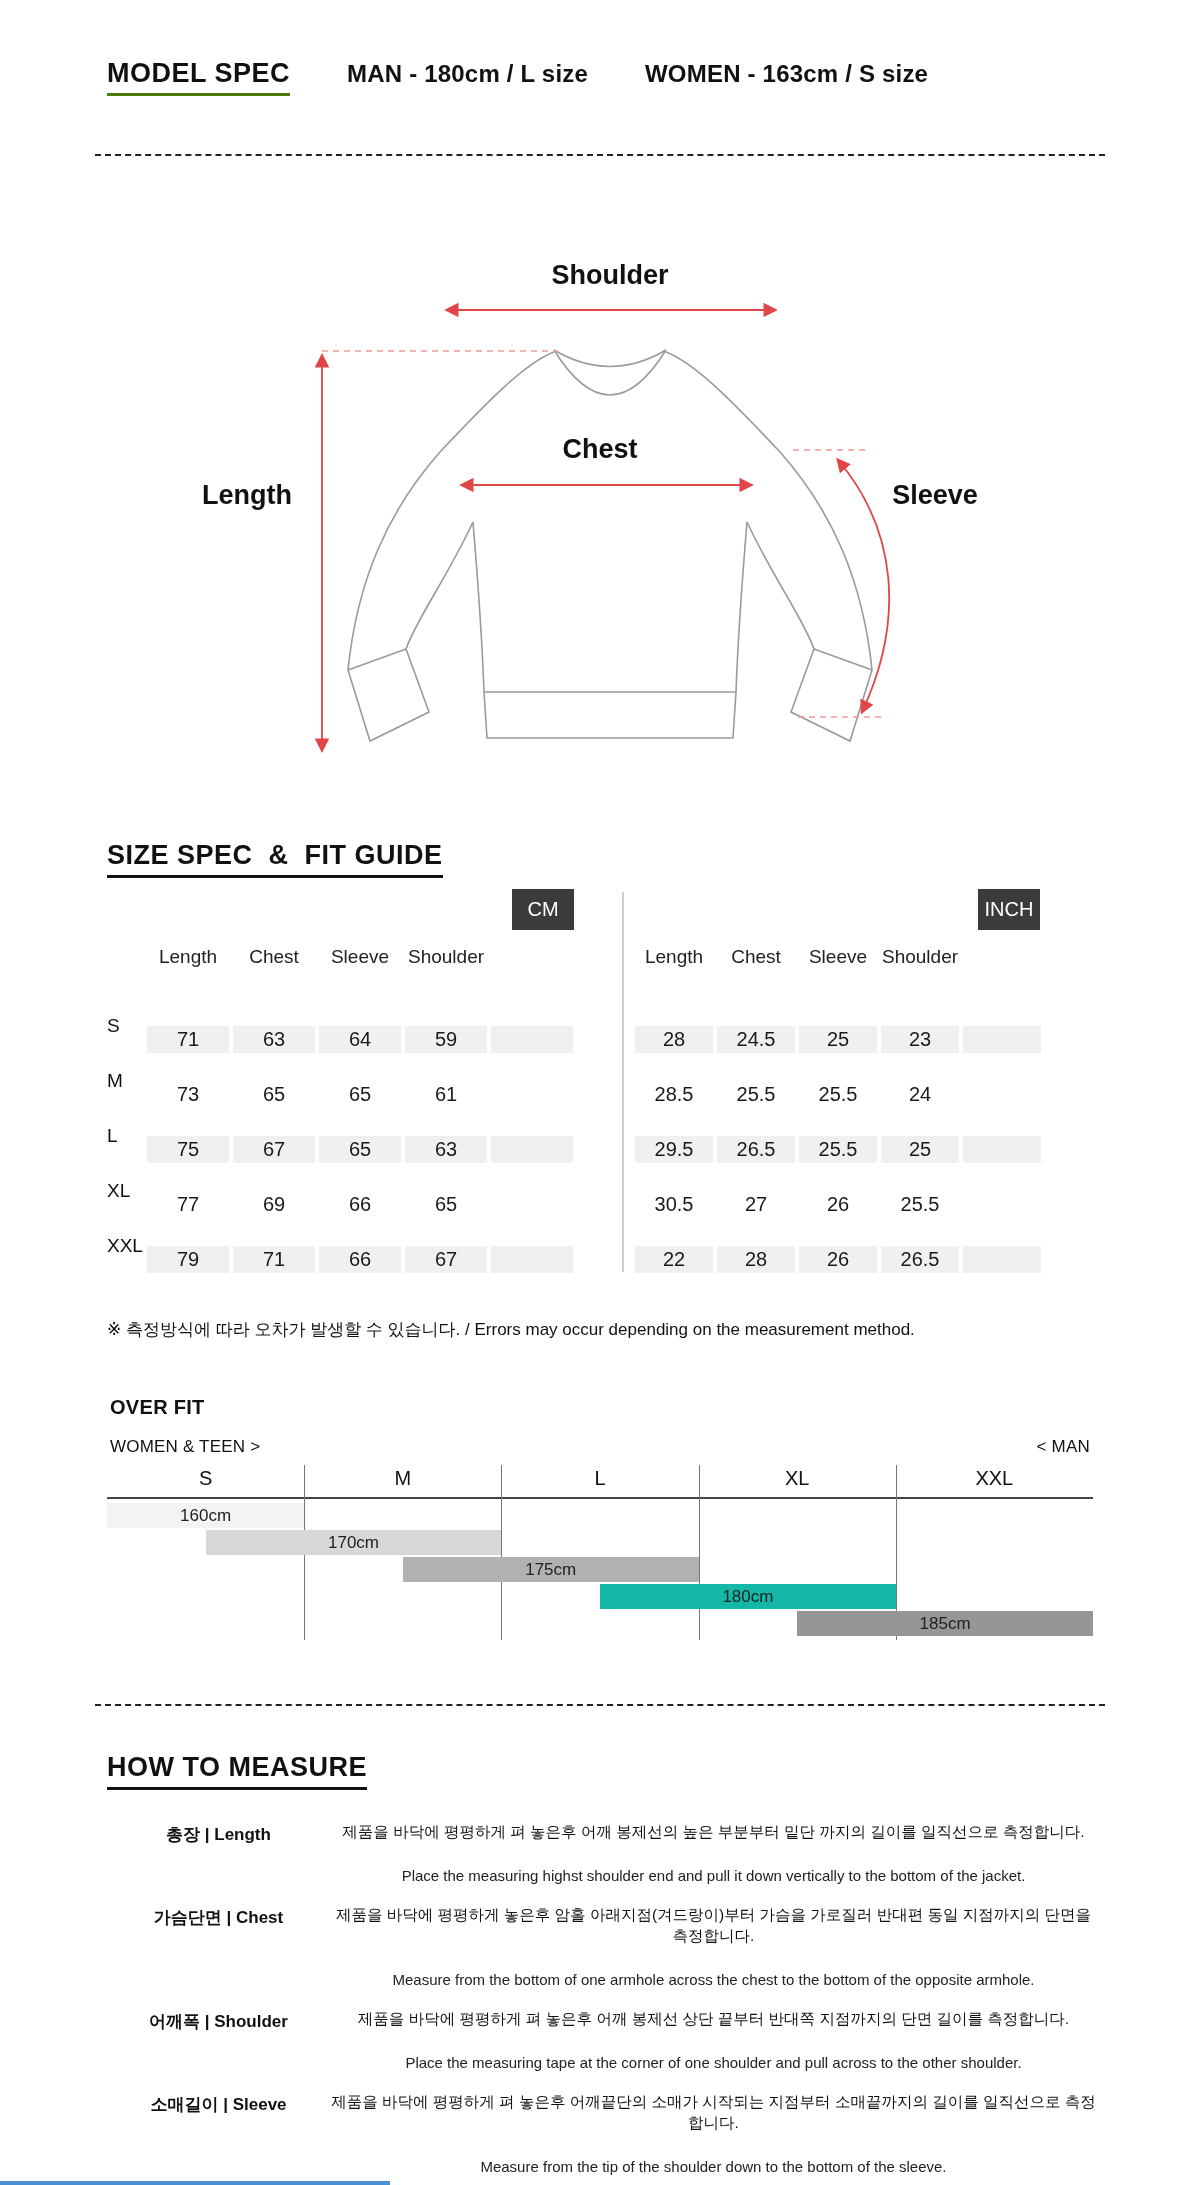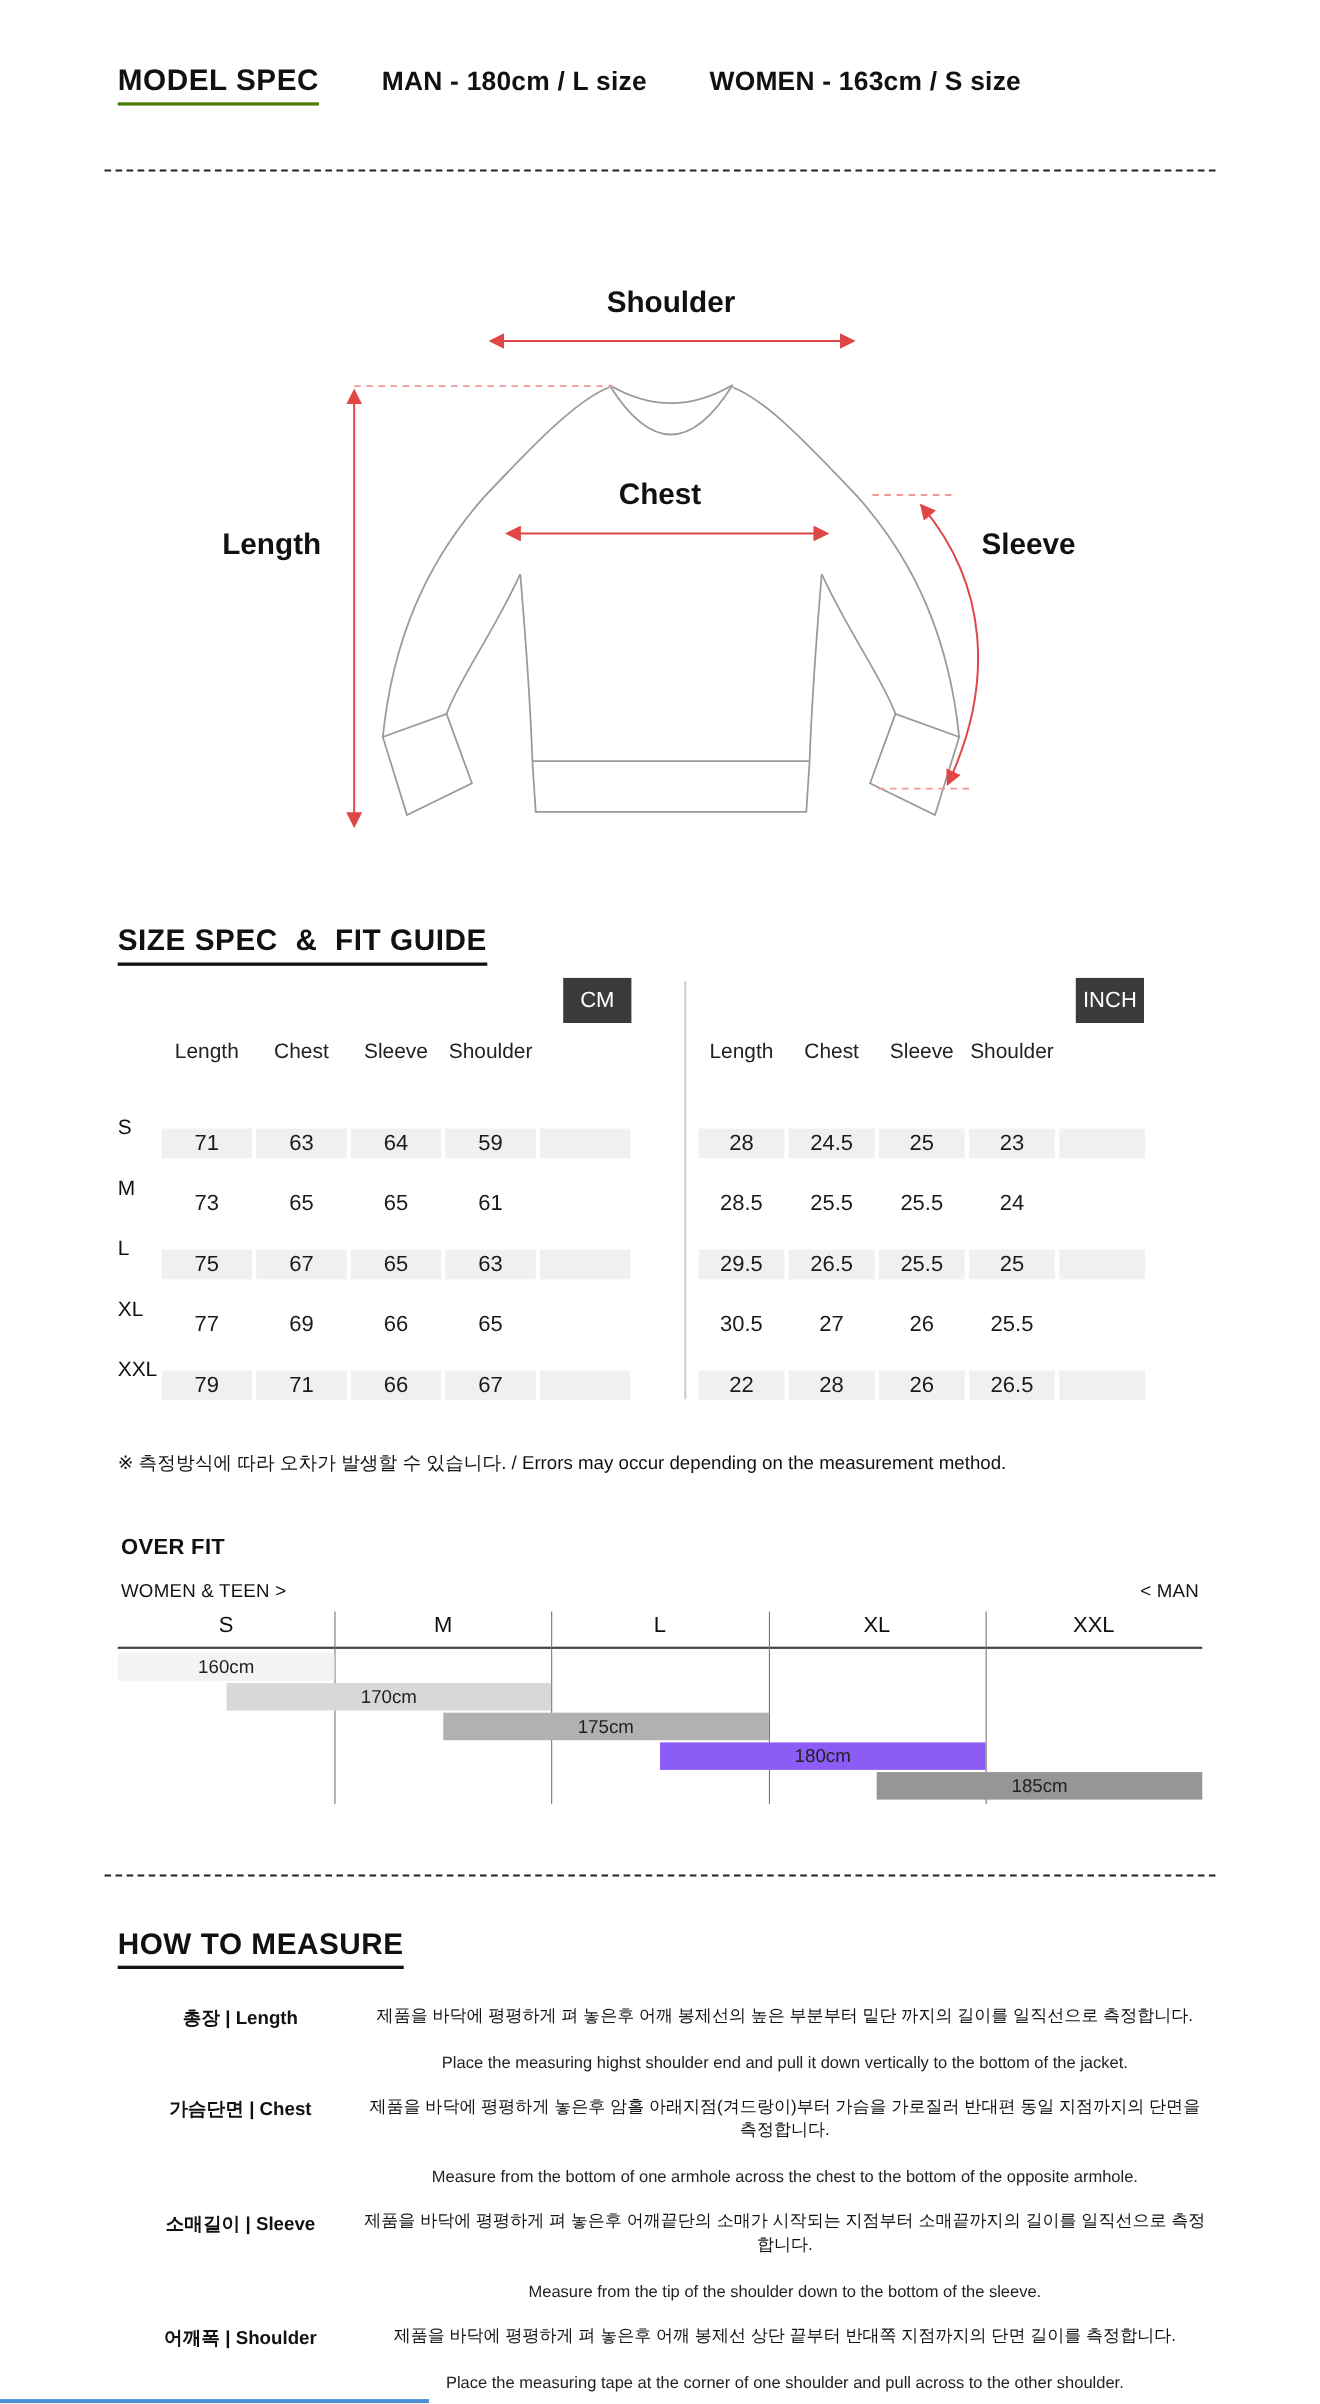--- a/index.html
+++ b/index.html
@@ -228,21 +228,21 @@
         <div class="fcell">XXL</div>
       </div>
     <div class="fit-topline"></div>
   <div class="fit-vline" style="left: 20%;"></div>
       <div class="fit-vline" style="left: 40%;"></div>
       <div class="fit-vline" style="left: 60%;"></div>
       <div class="fit-vline" style="left: 80%;"></div>
       <div class="fit-bar" style="left: 0%; width: 20%; top: 40px; background: rgb(243, 243, 243);">160cm</div>
       <div class="fit-bar" style="left: 10%; width: 30%; top: 67px; background: rgb(216, 216, 216);">170cm</div>
       <div class="fit-bar" style="left: 30%; width: 30%; top: 94px; background: rgb(177, 177, 177);">175cm</div>
-      <div class="fit-bar" style="left: 50%; width: 30%; top: 121px; background: #8b5cf6;">180cm</div>
+      <div class="fit-bar" style="left: 50%; width: 30%; top: 121px; background: #14b8a6;">180cm</div>
       <div class="fit-bar" style="left: 70%; width: 30%; top: 148px; background: rgb(150, 150, 150);">185cm</div>
     </div>
 
   <div class="dashed-divider" style="top:1704px;"></div>
 
   <div class="section-title" style="top:1752px;left:107px;">HOW TO MEASURE</div>
   <div class="measure-list" id="measure-list">
       <div class="m-row">
         <div class="m-label">총장 | Length</div>
         <div class="m-desc">
@@ -251,29 +251,29 @@
         </div>
       </div>
       <div class="m-row">
         <div class="m-label">가슴단면 | Chest</div>
         <div class="m-desc">
           <div class="m-ko">제품을 바닥에 평평하게 놓은후 암홀 아래지점(겨드랑이)부터 가슴을 가로질러 반대편 동일 지점까지의 단면을 측정합니다.</div>
           <div class="m-en">Measure from the bottom of one armhole across the chest to the bottom of the opposite armhole.</div>
         </div>
       </div>
       <div class="m-row">
+        <div class="m-label">어깨폭 | Shoulder</div>
+        <div class="m-desc">
+          <div class="m-ko">제품을 바닥에 평평하게 펴 놓은후 어깨 봉제선 상단 끝부터 반대쪽 지점까지의 단면 길이를 측정합니다.</div>
+          <div class="m-en">Place the measuring tape at the corner of one shoulder and pull across to the other shoulder.</div>
+        </div>
+      </div>
+      <div class="m-row">
         <div class="m-label">소매길이 | Sleeve</div>
         <div class="m-desc">
           <div class="m-ko">제품을 바닥에 평평하게 펴 놓은후 어깨끝단의 소매가 시작되는 지점부터 소매끝까지의 길이를 일직선으로 측정합니다.</div>
           <div class="m-en">Measure from the tip of the shoulder down to the bottom of the sleeve.</div>
         </div>
       </div>
-      <div class="m-row">
-        <div class="m-label">어깨폭 | Shoulder</div>
-        <div class="m-desc">
-          <div class="m-ko">제품을 바닥에 평평하게 펴 놓은후 어깨 봉제선 상단 끝부터 반대쪽 지점까지의 단면 길이를 측정합니다.</div>
-          <div class="m-en">Place the measuring tape at the corner of one shoulder and pull across to the other shoulder.</div>
-        </div>
-      </div>
     </div>
 
   <div class="bottom-blue"></div>
 </div>
 
 </body></html>

